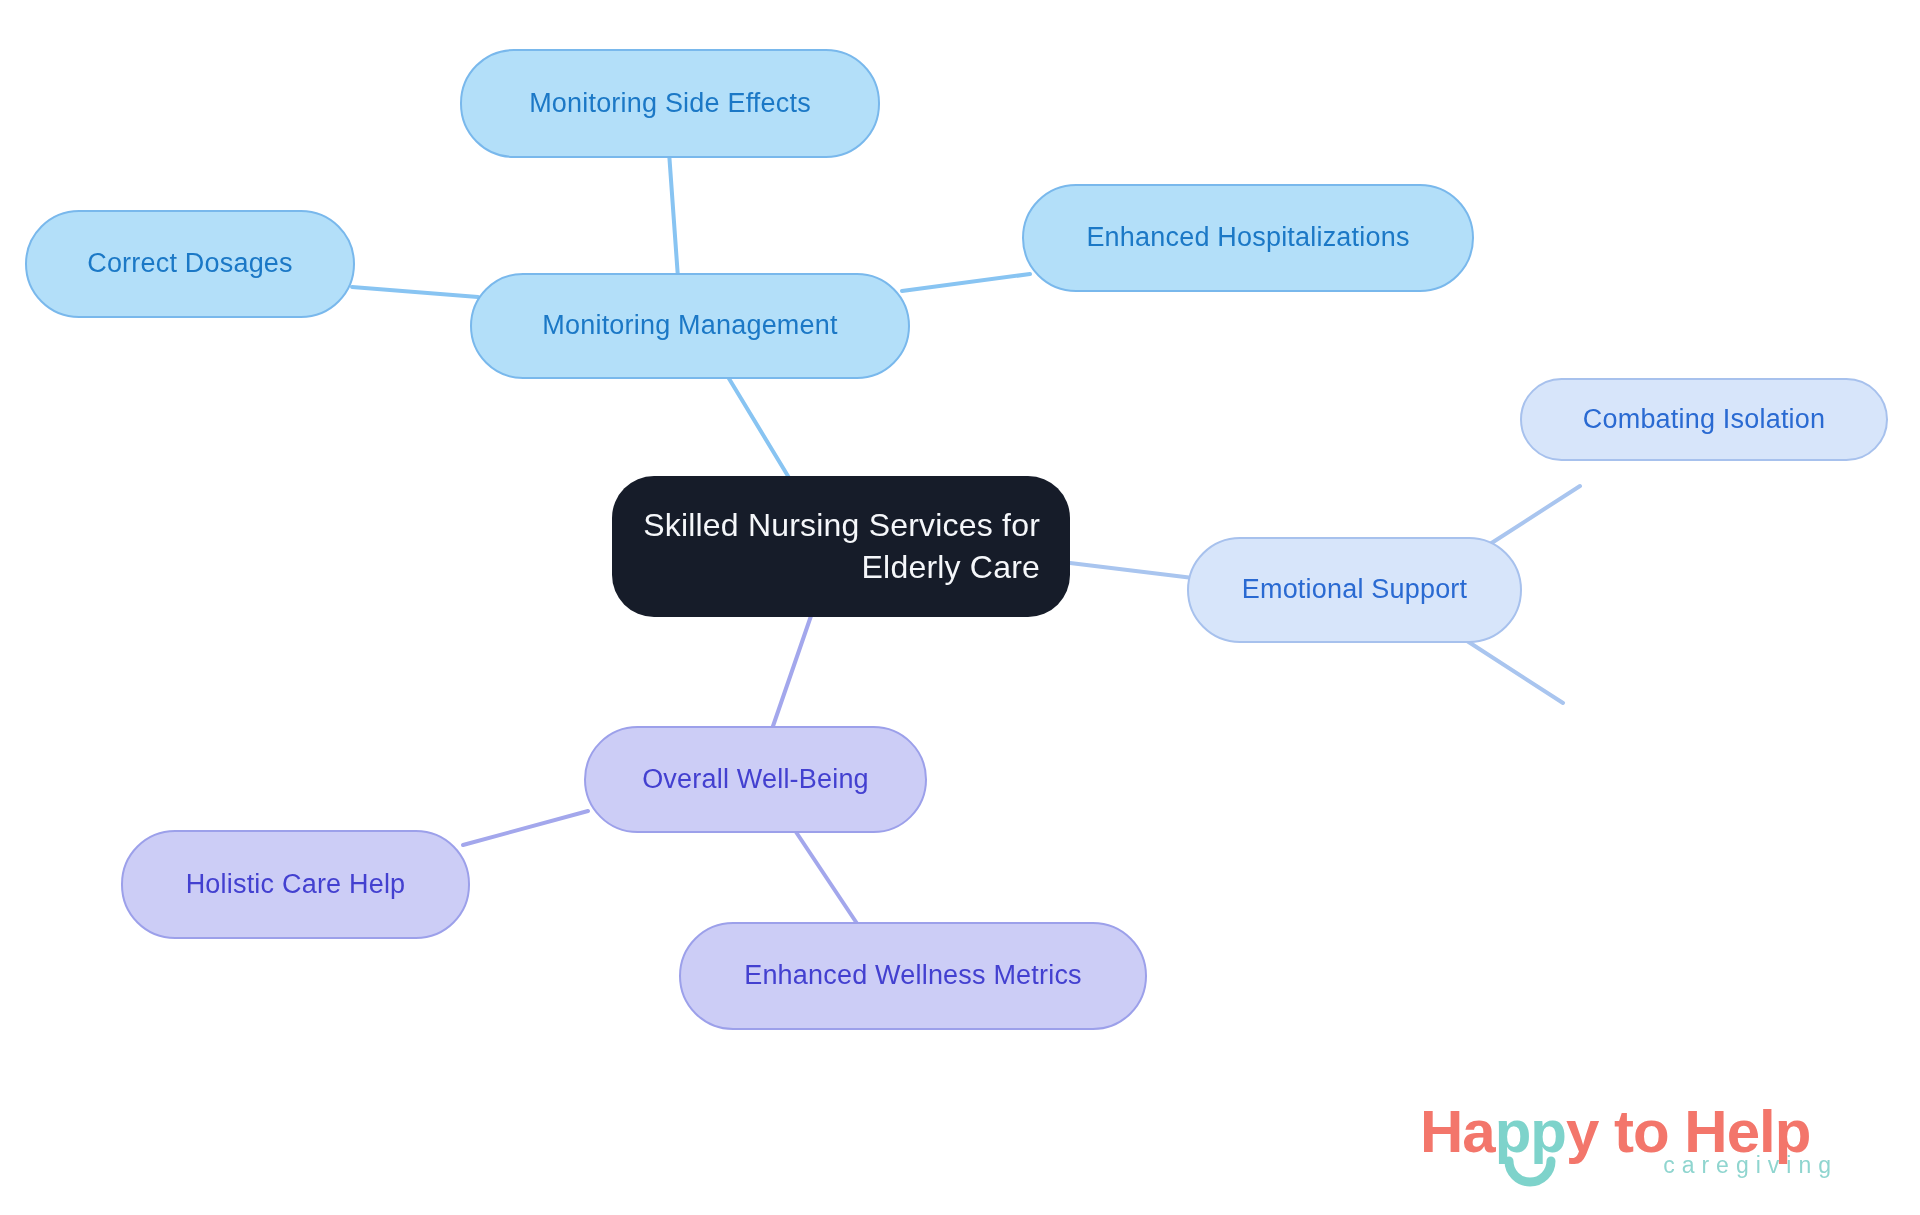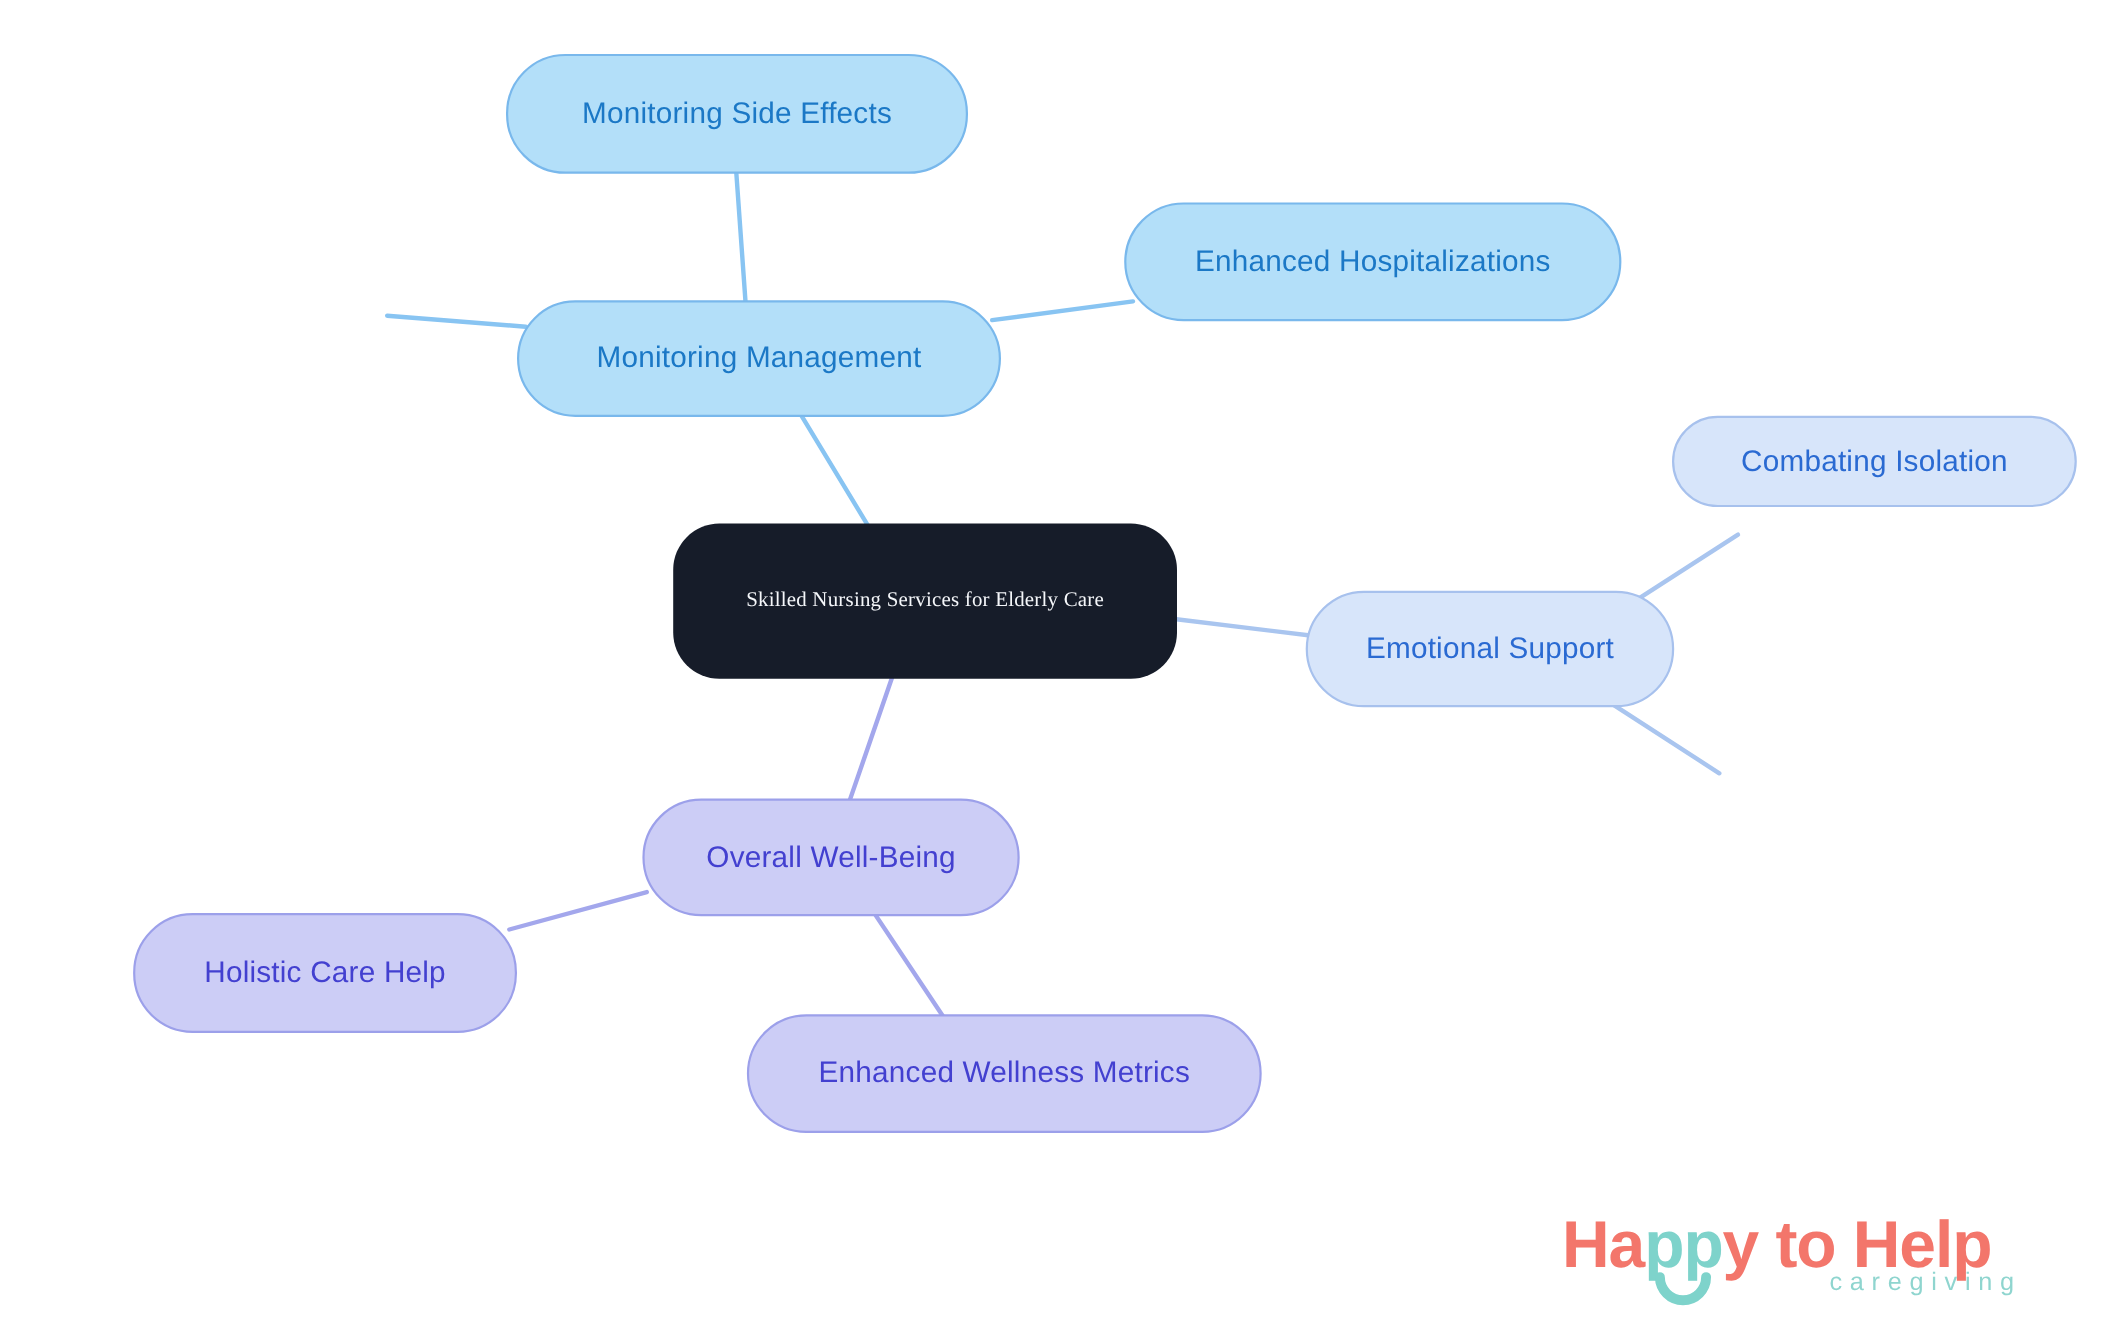--- a/index.html
+++ b/index.html
@@ -33,24 +33,23 @@
     border: 2.5px solid transparent;
     font-size: 27px;
     font-weight: 500;
     letter-spacing: 0.2px;
     line-height: 1.3;
     cursor: default;
   }
   .node.root {
     border: none;
     border-radius: 42px;
-    font-size: 19px;
+    font-size: 32px;
     font-weight: 500;
     padding: 13px 30px;
-    font-family: Liberation Serif, serif;
   }
   
   #n-root { left: 612px; top: 476px; width: 458px; height: 141px; }
   #n-mm   { left: 470px; top: 273px; width: 440px; height: 106px; }
   #n-mse  { left: 460px; top: 49px;  width: 420px; height: 109px; }
   #n-cd   { left: 25px;  top: 210px; width: 330px; height: 108px; }
   #n-rh   { left: 1022px;top: 184px; width: 452px; height: 108px; }
   #n-es   { left: 1187px;top: 537px; width: 335px; height: 106px; }
   #n-ci   { left: 1520px;top: 378px; width: 368px; height: 83px; }
   #n-pi   { left: 1458px;top: 700px; width: 440px; height: 108px; }
@@ -117,20 +116,23 @@
   <div class="node root" id="n-root" style="background: rgb(22, 28, 41); color: rgb(245, 247, 250);">
     <span>Skilled Nursing Services for Elderly Care</span>
   </div>
 
   <div class="node" id="n-mm" style="background: rgb(179, 223, 249); border-color: rgb(121, 184, 236); color: rgb(27, 120, 198);">
     <span>Monitoring Management</span>
   </div>
   <div class="node" id="n-mse" style="background: rgb(179, 223, 249); border-color: rgb(121, 184, 236); color: rgb(27, 120, 198);">
     <span>Monitoring Side Effects</span>
   </div>
+  <div class="node" id="n-cd" style="background: rgb(179, 223, 249); border-color: rgb(121, 184, 236); color: rgb(27, 120, 198);">
+    <span>Correct Dosages</span>
+  </div>
   <div class="node" id="n-rh" style="background: rgb(179, 223, 249); border-color: rgb(121, 184, 236); color: rgb(27, 120, 198);">
     <span>Enhanced Hospitalizations</span>
   </div>
 
   <div class="node" id="n-es" style="background: rgb(215, 229, 250); border-color: rgb(167, 193, 237); color: rgb(42, 106, 210);">
     <span>Emotional Support</span>
   </div>
   <div class="node" id="n-ci" style="background: rgb(215, 229, 250); border-color: rgb(167, 193, 237); color: rgb(42, 106, 210);">
     <span>Combating Isolation</span>
   </div>

